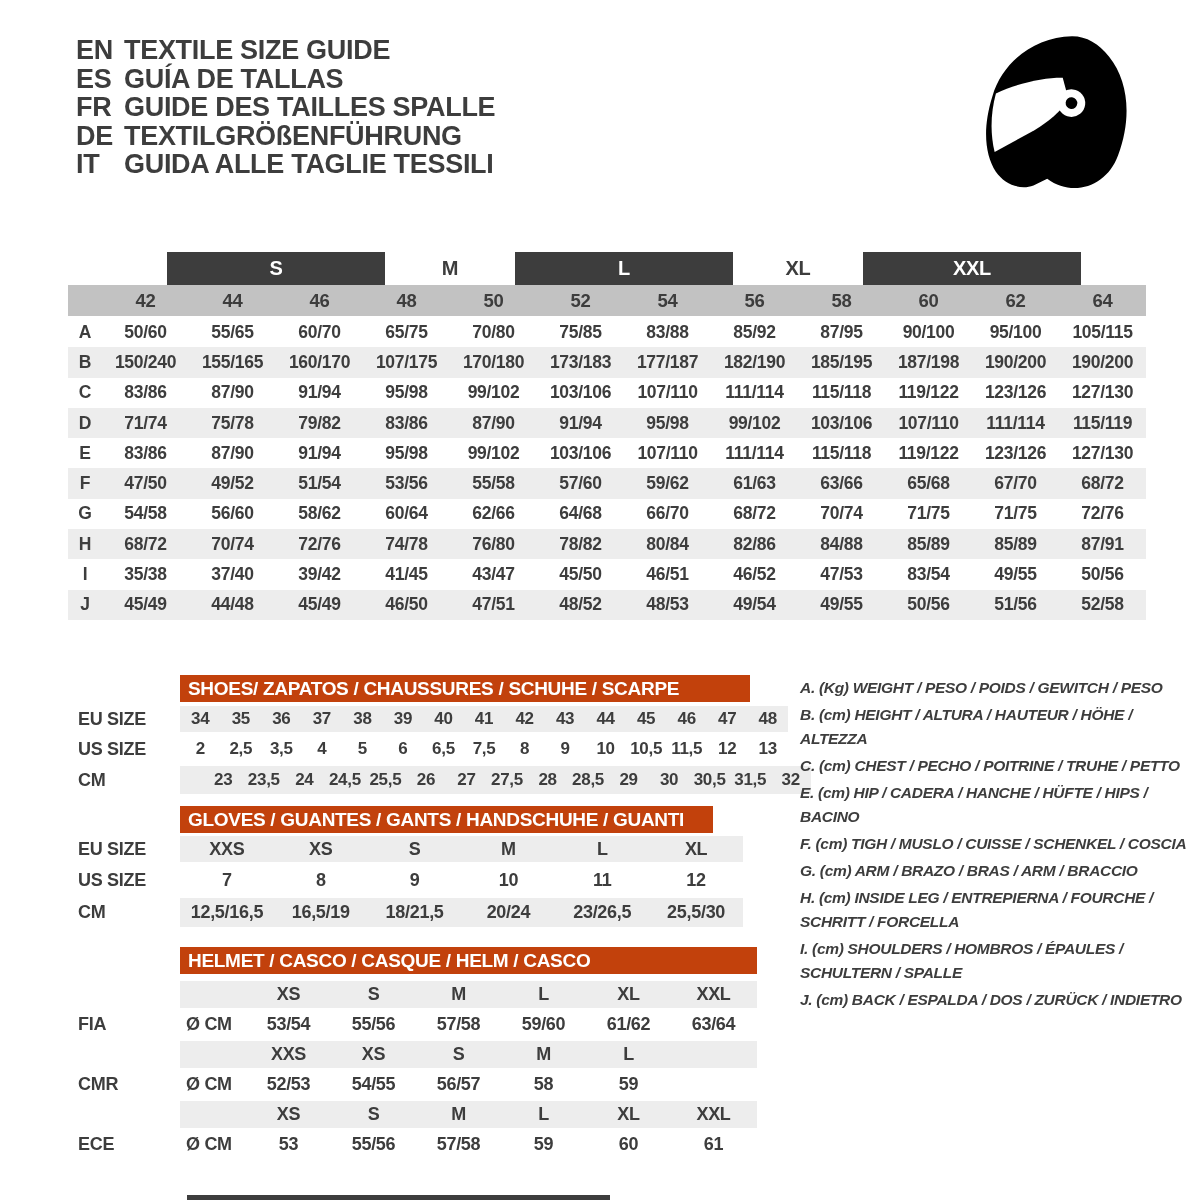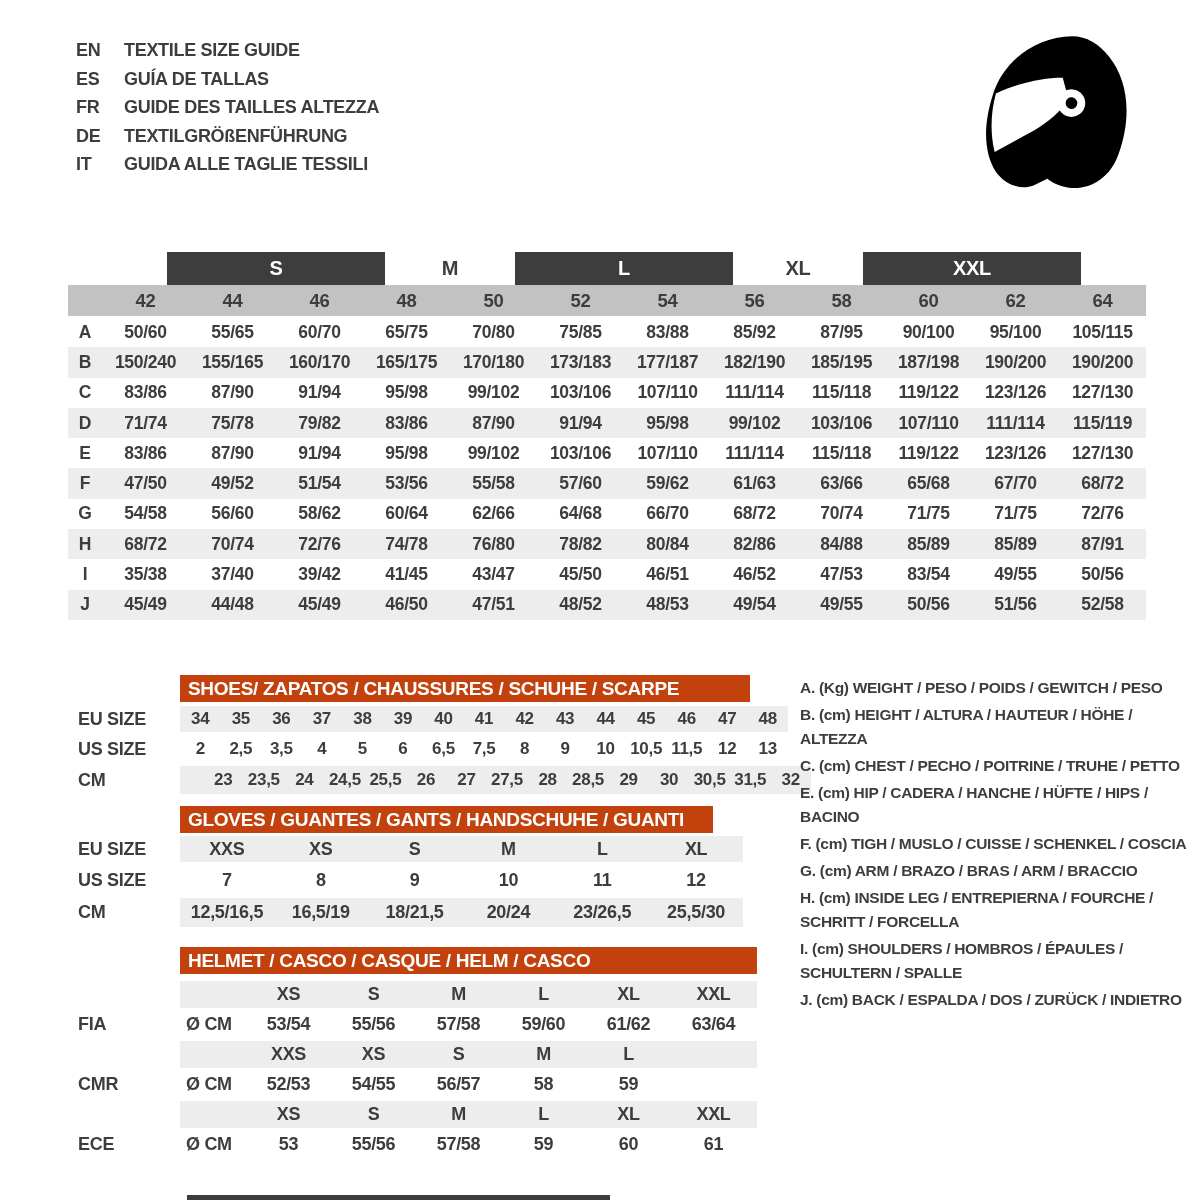--- a/index.html
+++ b/index.html
@@ -1,21 +1,21 @@
 <!DOCTYPE html>
 <html><head>
 <meta charset="utf-8">
 <style>
   html,body{margin:0;padding:0;background:#fff;}
   body{width:1200px;height:1200px;font-family:"Liberation Sans",sans-serif;font-weight:bold;color:#3d3d3d;letter-spacing:-0.3px;}
   .canvas{position:relative;width:1200px;height:1200px;overflow:hidden;background:#fff;}
 
   
   .langs{position:absolute;left:76px;top:36px;}
-  .lang-row{display:flex;font-size:18px;line-height:28.5px;}
+  .lang-row{display:flex;font-size:27px;line-height:28.5px;}
   .lang-code{width:48px;flex:none;}
 
   
   .helmet-icon{position:absolute;left:978px;top:28px;width:162px;height:172px;}
   .helmet-icon svg{width:100%;height:100%;}
 
   
   .main-table{position:absolute;left:68px;top:252px;width:1078px;}
   .mt-grid{display:grid;grid-template-columns:34px repeat(12,1fr);}
   .mt-header{height:33px;grid-auto-rows:33px;margin-bottom:0;}
@@ -46,42 +46,42 @@
   .sub-cells{display:grid;align-items:stretch;}
   .shoes .sub-cells{width:608px;}
   .gloves .sub-cells{width:563px;}
   .helmet .sub-cells{width:577px;grid-template-columns:66px repeat(6,85px);}
   .striped{background:#ededed;}
   .sub-cell{display:flex;align-items:center;justify-content:center;font-size:18px;}
   .shoes .sub-cell{font-size:17px;}
   .sub-cell.unit{justify-content:flex-start;padding-left:6px;}
 
   
-  .legend{position:absolute;left:800px;top:672px;width:398px;padding-top:4px;}
+  .legend{position:absolute;left:800px;top:672px;width:398px;padding-top:4px;font-style:italic;}
   .legend-item{font-size:15.5px;line-height:24px;margin-bottom:3px;}
 
   .bottom-bar{position:absolute;left:187px;top:1195px;width:423px;height:5px;background:#3d3d3d;}
 </style>
 </head>
 <body>
 
 <div class="canvas">
 
   <div class="langs">
       <div class="lang-row">
         <div class="lang-code">EN</div>
         <div class="lang-text">TEXTILE SIZE GUIDE</div>
       </div>
       <div class="lang-row">
         <div class="lang-code">ES</div>
         <div class="lang-text">GUÍA DE TALLAS</div>
       </div>
       <div class="lang-row">
         <div class="lang-code">FR</div>
-        <div class="lang-text">GUIDE DES TAILLES ALTEZZA</div>
+        <div class="lang-text">GUIDE DES TAILLES SPALLE</div>
       </div>
       <div class="lang-row">
         <div class="lang-code">DE</div>
         <div class="lang-text">TEXTILGRÖßENFÜHRUNG</div>
       </div>
       <div class="lang-row">
         <div class="lang-code">IT</div>
         <div class="lang-text">GUIDA ALLE TAGLIE TESSILI</div>
       </div>
     </div>
@@ -133,21 +133,21 @@
         <div class="mt-cell">87/95</div>
         <div class="mt-cell">90/100</div>
         <div class="mt-cell">95/100</div>
         <div class="mt-cell">105/115</div>
       </div>
       <div class="mt-grid mt-row striped">
         <div class="mt-label">B</div>
         <div class="mt-cell">150/240</div>
         <div class="mt-cell">155/165</div>
         <div class="mt-cell">160/170</div>
-        <div class="mt-cell">165/175</div>
+        <div class="mt-cell">107/175</div>
         <div class="mt-cell">170/180</div>
         <div class="mt-cell">173/183</div>
         <div class="mt-cell">177/187</div>
         <div class="mt-cell">182/190</div>
         <div class="mt-cell">185/195</div>
         <div class="mt-cell">187/198</div>
         <div class="mt-cell">190/200</div>
         <div class="mt-cell">190/200</div>
       </div>
       <div class="mt-grid mt-row">

